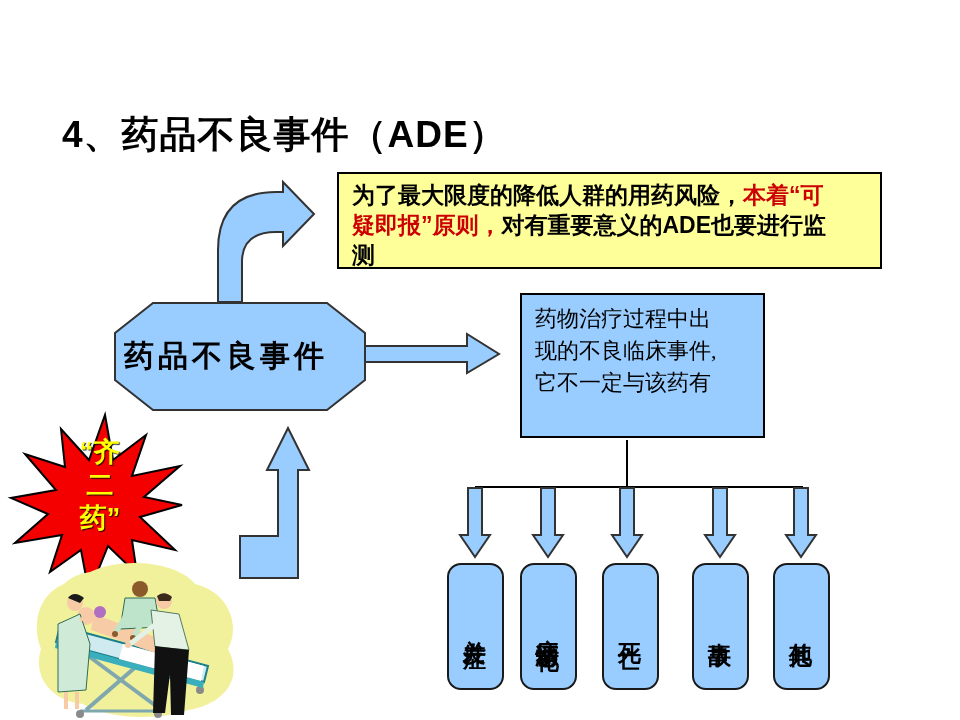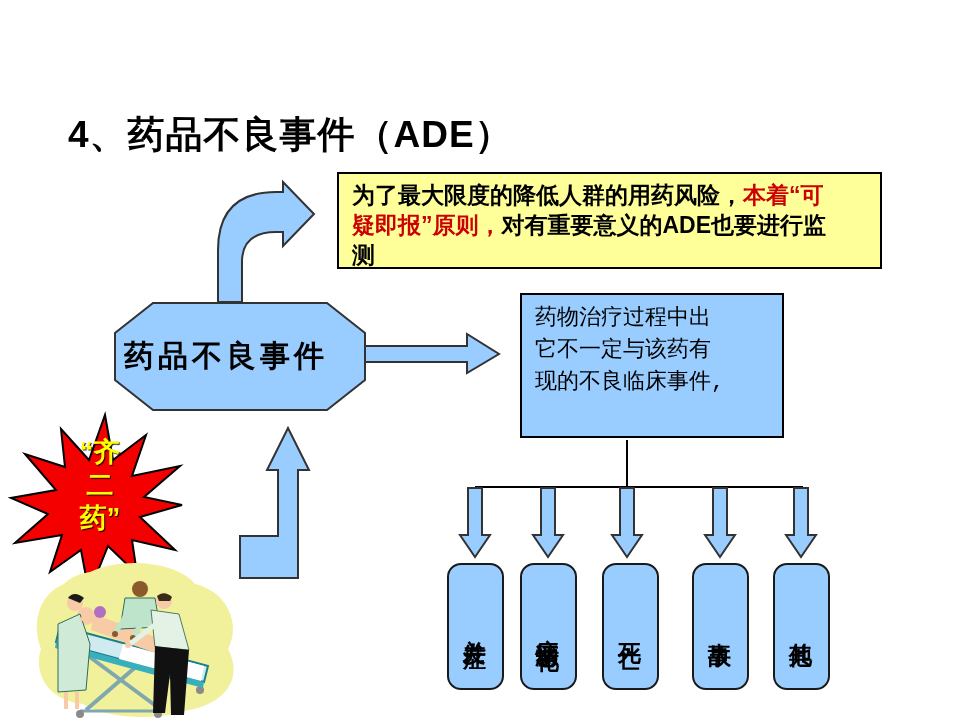--- a/index.html
+++ b/index.html
@@ -4,45 +4,45 @@
 <style>
   html,body{margin:0;padding:0;}
   body{
     width:960px;height:720px;position:relative;overflow:hidden;
     background:#ffffff;
     font-family:"Liberation Sans",sans-serif;
   }
   .abs{position:absolute;}
   #shape-layer{position:absolute;left:0;top:0;width:960px;height:720px;}
   .slide-title{
-    left:68px;top:110px;width:600px;
+    left:62px;top:110px;width:600px;
     font-size:37px;font-weight:bold;color:#000;
     letter-spacing:1px;white-space:nowrap;
   }
   .note-box{
     left:337px;top:172px;width:545px;height:97px;
     box-sizing:border-box;
     background:#FFFF99;border:2px solid #000;
     padding:6px 40px 0 13px;
     font-size:23px;font-weight:bold;line-height:30px;color:#000;
   }
   .note-box .red-seg{color:#CC0000;}
   .hexagon-label{
     left:115px;top:303px;width:218px;height:107px;
     display:flex;align-items:center;justify-content:center;
     font-family:"Liberation Serif",serif;
     font-size:30px;font-weight:600;color:#000;letter-spacing:4px;
     text-indent:4px;
   }
   .definition-box{
-    left:520px;top:293px;width:264px;height:145px;
+    left:520px;top:293px;width:245px;height:145px;
     box-sizing:border-box;
     background:#99CCFF;border:2px solid #000;
     padding:8px 0 0 13px;
-    font-family:Liberation Mono, monospace;
+    font-family:Liberation Serif, serif;
     font-size:22px;line-height:32px;font-weight:500;color:#000;
   }
   .definition-box span{display:block;}
   .star-text{
     left:50px;top:436px;width:100px;
     font-size:27px;font-weight:bold;color:#FFFF00;
     line-height:33px;text-align:center;
     text-shadow:1px 1px 1px rgba(0,0,0,0.85);
   }
   .star-text span{display:block;}
@@ -86,22 +86,22 @@
 <div class="abs slide-title">4、药品不良事件（ADE）</div>
 
 <div class="abs note-box">
   <span>为了最大限度的降低人群的用药风险，</span><span class="red-seg">本着“可疑即报”原则，</span><span>对有重要意义的ADE也要进行监测</span>
 </div>
 
 <div class="abs hexagon-label">药品不良事件</div>
 
 <div class="abs definition-box">
   <span>药物治疗过程中出</span>
+  <span>现的不良临床事件,</span>
   <span>它不一定与该药有</span>
-  <span>现的不良临床事件,</span>
 </div>
 
 <div class="abs star-text">
   <span>“齐</span>
   <span>二</span>
   <span>药”</span>
 </div>
 
 <div class="abs category-box cat-1">并发症</div>
 <div class="abs category-box cat-2">病情恶化</div>

